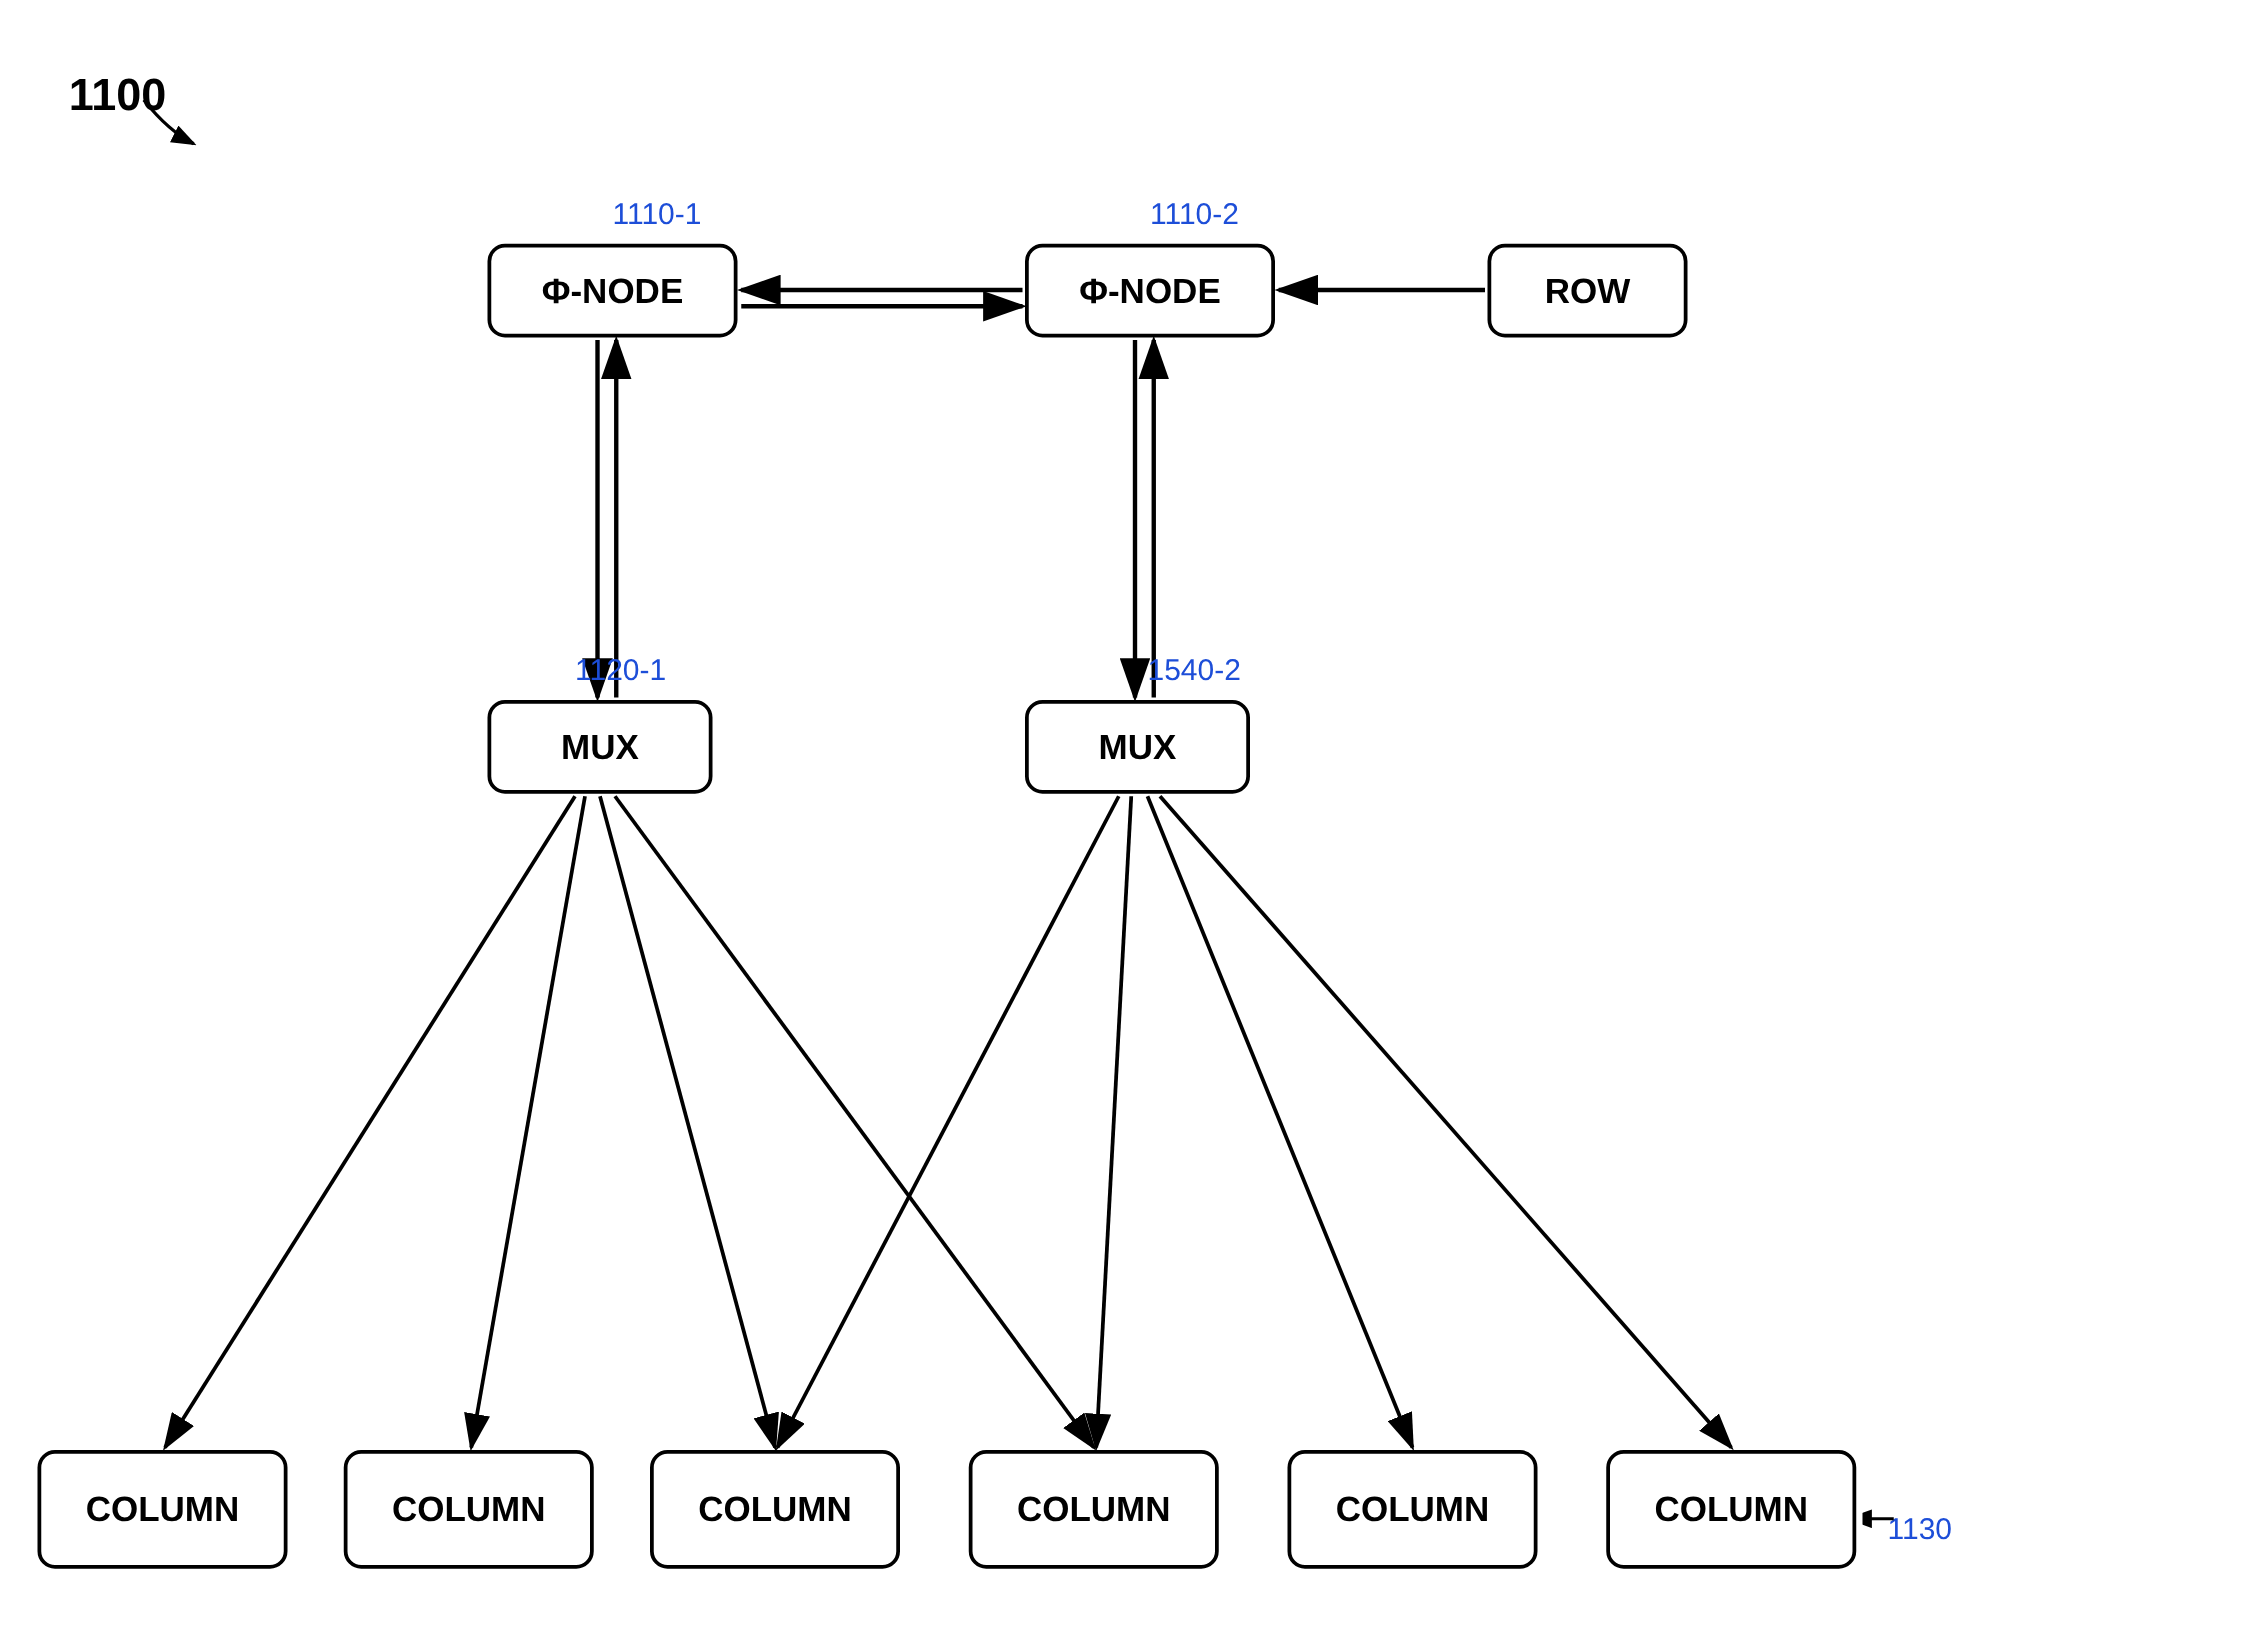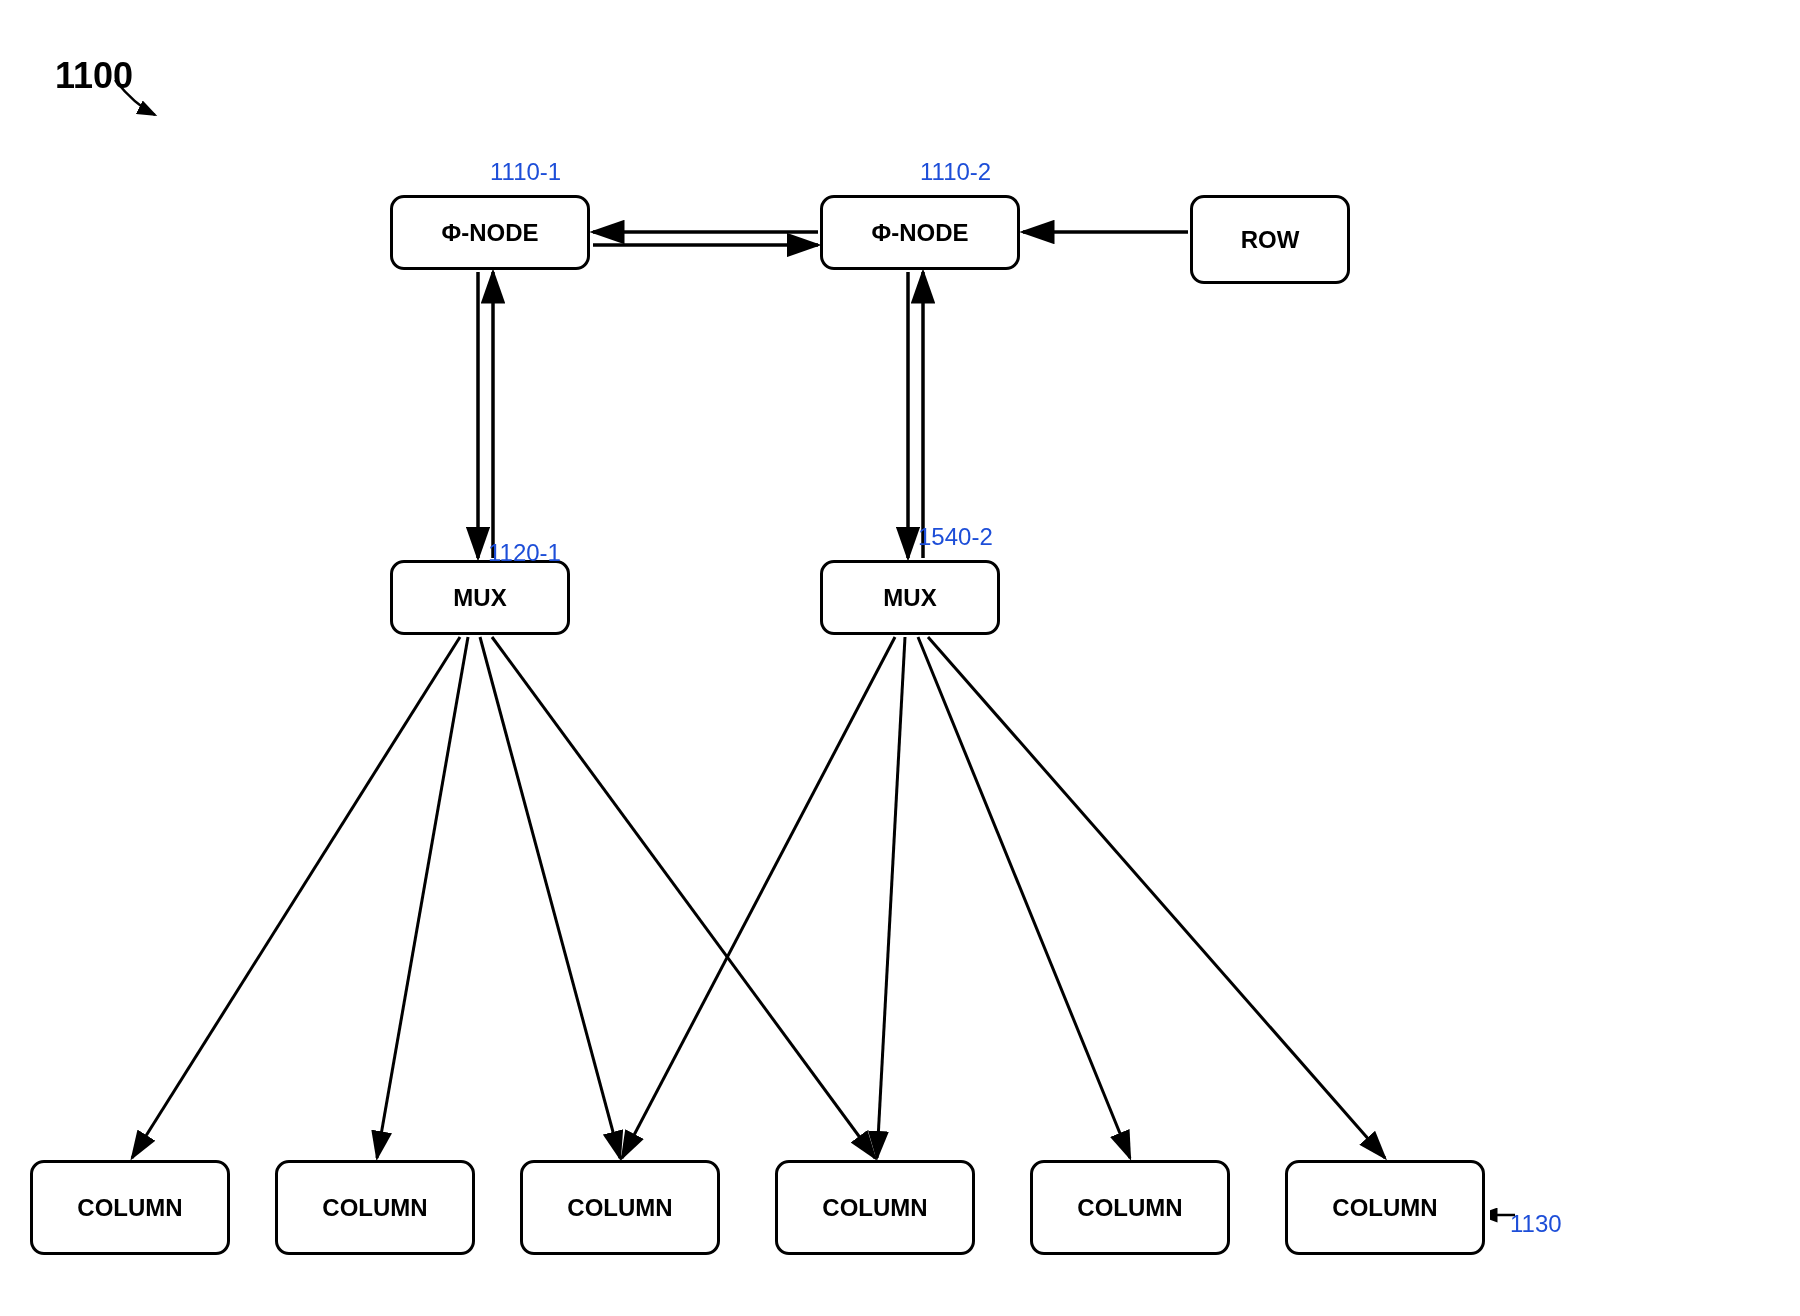--- a/index.html
+++ b/index.html
@@ -20,21 +20,21 @@
     }
 
     .node-box {
       position: absolute;
       border: 3px solid #000;
       border-radius: 14px;
       background: #fff;
       display: flex;
       align-items: center;
       justify-content: center;
-      font-size: 24px;
+      font-size: 28px;
       font-weight: bold;
       text-align: center;
     }
 
     .label-ref {
       position: absolute;
       font-size: 24px;
       font-weight: normal;
       color: #1d4ed8;
     }
@@ -113,28 +113,28 @@
   <div class="node-box" style="left:390px; top:195px; width:200px; height:75px;">
     <span>Φ-NODE</span>
   </div>
   <div class="label-ref" style="top:158px; left:490px;">1110-1</div>
 
   <div class="node-box" style="left:820px; top:195px; width:200px; height:75px;">
     <span>Φ-NODE</span>
   </div>
   <div class="label-ref" style="top:158px; left:920px;">1110-2</div>
 
-  <div class="node-box" style="left:1190px; top:195px; width:160px; height:89px;">
+  <div class="node-box" style="left:1190px; top:195px; width:160px; height:75px;">
     <span>ROW</span>
   </div>
 
   <div class="node-box" style="left:390px; top:560px; width:180px; height:75px;">
     <span>MUX</span>
   </div>
-  <div class="label-ref" style="top:523px; left:488px;margin-top:16px;">1120-1</div>
+  <div class="label-ref" style="top:523px; left:460px;">1120-1</div>
 
   <div class="node-box" style="left:820px; top:560px; width:180px; height:75px;">
     <span>MUX</span>
   </div>
   <div class="label-ref" style="top:523px; left:918px;">1540-2</div>
 
   <div class="node-box" style="left:30px; top:1160px; width:200px; height:95px;">
     <span>COLUMN</span>
   </div>
   <div class="node-box" style="left:275px; top:1160px; width:200px; height:95px;">

